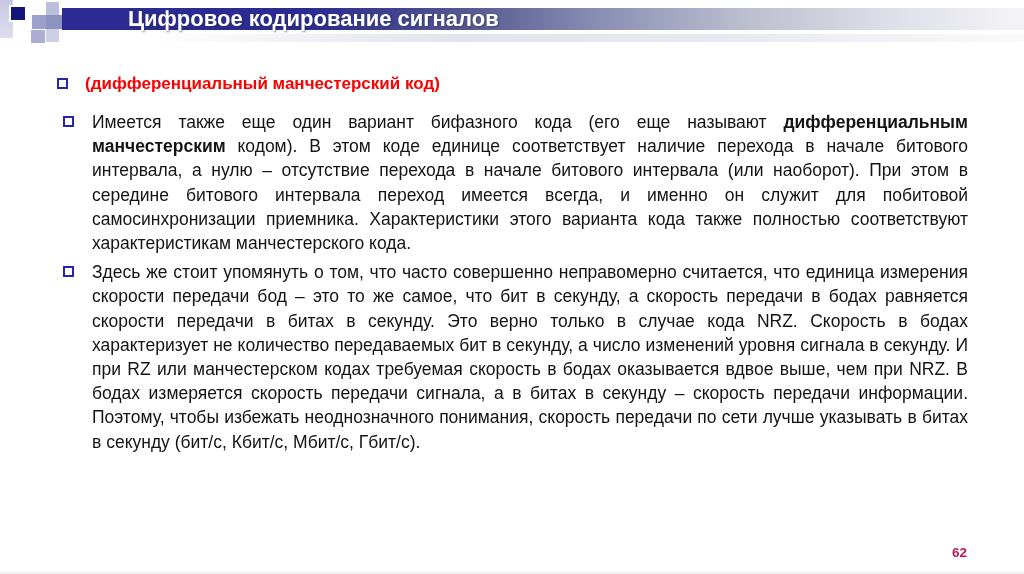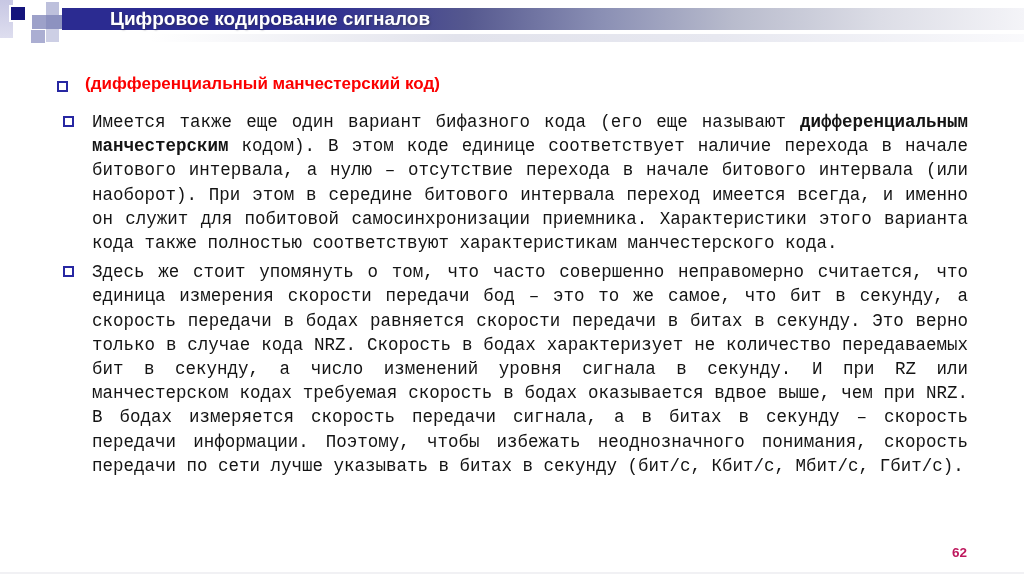--- a/index.html
+++ b/index.html
@@ -23,57 +23,57 @@
   .sq-e{left:46px;top:29px;width:13px;height:13px;background:#cdcfe5;}
 
   
   .header-bar{
     position:absolute;left:62px;top:8px;right:0;height:22px;
     background:linear-gradient(to right,
       #2b2b91 0%, #2b2b91 26%, #55588f 42%, #8a8fb4 56%,
       #b9bccd 70%, #dcdde6 85%, #f4f4f8 100%);
   }
   .header-title{
-    padding-left:48px;line-height:22px;
-    font-size:19px;font-weight:bold;color:#ffffff;
+    padding-left:66px;line-height:22px;
+    font-size:22px;font-weight:bold;color:#ffffff;
     text-shadow:1px 1px 2px rgba(50,50,70,0.55);
     white-space:nowrap;
   }
   .header-echo{
     position:absolute;left:150px;right:0;top:34px;height:8px;
     background:linear-gradient(to right,
       rgba(223,224,234,0) 0%, #e2e3ec 35%, #e7e8f0 65%, rgba(246,246,250,0.6) 100%);
   }
 
   
   .sq-bullet{
     display:inline-block;width:7px;height:7px;
     border:2px solid #2727a2;background:transparent;
     flex:none;
   }
 
   
   .heading-row{
     position:absolute;left:57px;top:74px;
-    display:flex;align-items:center;
+    display:flex;align-items:flex-start;
   }
   .heading-row .sq-bullet{margin-top:4px;}
   .heading-text{
     margin-left:17px;
     font-size:17px;font-weight:bold;color:#fb0000;
     white-space:nowrap;
   }
 
   
   .text-col{
     position:absolute;left:92px;top:110px;width:876px;
     font-size:17.5px;line-height:24.2px;color:#141414;
     text-align:justify;
   }
-  .para{position:relative;margin:0 0 5px 0;padding:0;font-family:Liberation Mono, monospace;}
+  .para{position:relative;margin:0 0 5px 0;padding:0;}
   .para .sq-bullet{position:absolute;left:-29px;top:6px;}
   .para b{font-weight:bold;}
 
   
   .page-number{
     position:absolute;right:57px;bottom:14px;
     font-size:13.5px;font-weight:bold;color:#be185d;
   }
   .bottom-edge{
     position:absolute;left:0;right:0;bottom:0;height:2px;background:#f1f1f4;

